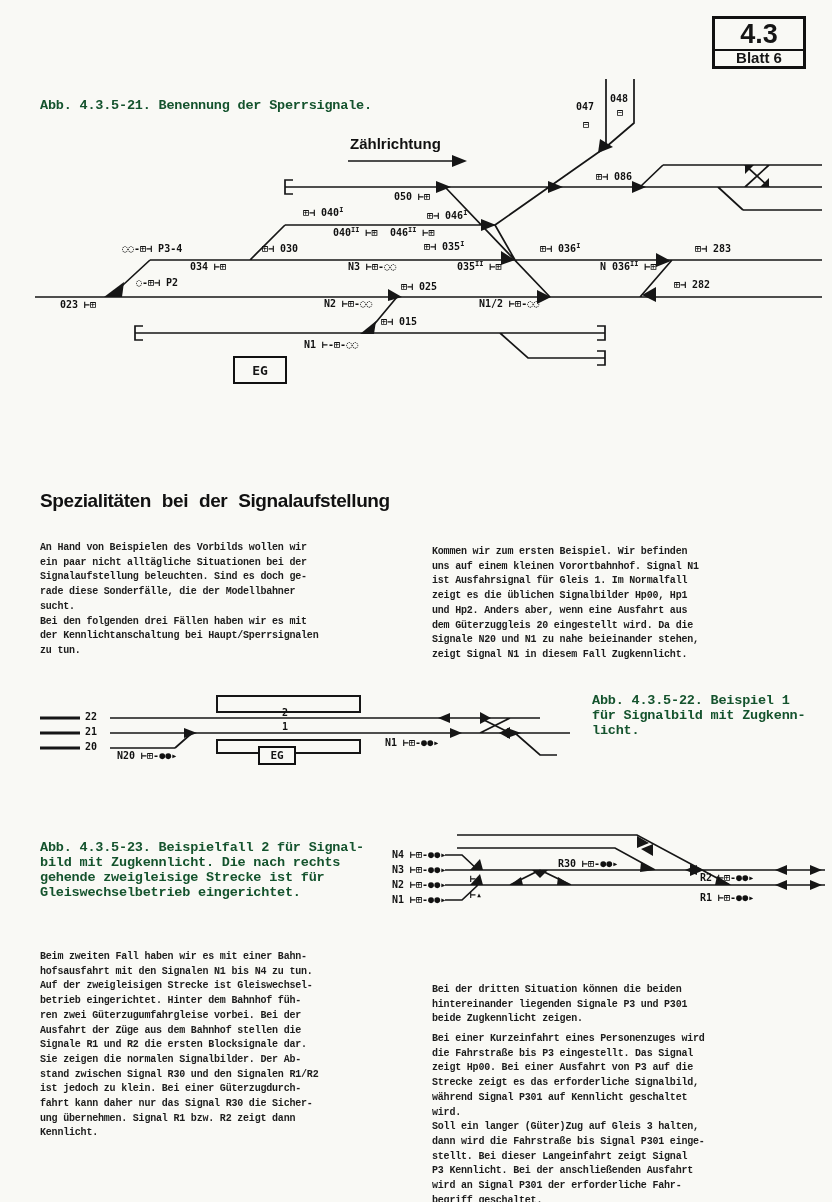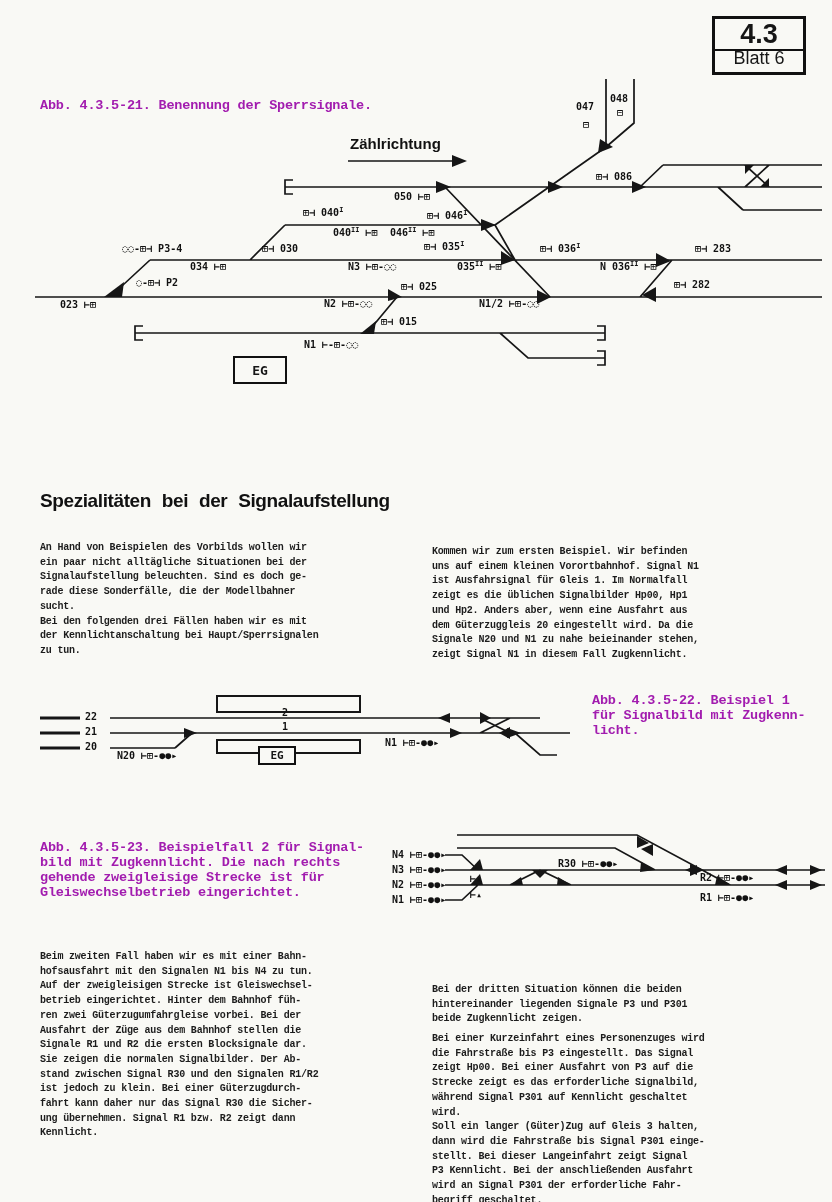--- a/index.html
+++ b/index.html
@@ -6,32 +6,32 @@
   body{
     width:832px;height:1202px;position:relative;overflow:hidden;
     background:#f9f9f5;color:#161616;
     font-family:"Liberation Mono","DejaVu Sans Mono",monospace;
   }
   .abs{position:absolute;}
   .body-text{
     font-size:10px;line-height:14.7px;white-space:pre-line;
     letter-spacing:-0.2px;font-weight:bold;color:#1c1c1c;
   }
-  .caption{font-size:13.5px;line-height:15px;white-space:pre-line;font-weight:bold;color:#a21caf;letter-spacing:-0.2px;}
+  .caption{font-size:13.5px;line-height:15px;white-space:pre-line;font-weight:bold;color:#14532d;letter-spacing:-0.2px;}
   .heading{
     font-family:"Liberation Sans","DejaVu Sans",sans-serif;
     font-weight:bold;font-size:19px;letter-spacing:-0.4px;word-spacing:6px;color:#111;
   }
   .hdrbox{
     position:absolute;left:712px;top:16px;width:88px;
     border:3px solid #111;background:#f9f9f5;
     font-family:"Liberation Sans","DejaVu Sans",sans-serif;text-align:center;
   }
   .hdrbox .sec{font-weight:bold;font-size:27px;line-height:29px;padding:1px 4px 0;}
-  .hdrbox .sheet{border-top:2.5px solid #111;font-weight:normal;font-size:18px;line-height:14px;padding:0 0 7px;}
+  .hdrbox .sheet{border-top:2.5px solid #111;font-weight:bold;font-size:15px;line-height:14px;padding:0 0 1px;}
   .sig{
     position:absolute;white-space:nowrap;line-height:11px;
     font-family:"DejaVu Sans Mono","DejaVu Sans",monospace;
     font-size:10px;font-weight:bold;color:#111;
   }
   .sig sup{font-size:7px;line-height:0;vertical-align:4px;}
   .egbox{
     position:absolute;border:2.5px solid #111;background:#f9f9f5;
     display:flex;align-items:center;justify-content:center;
     font-family:"DejaVu Sans Mono","DejaVu Sans",monospace;font-weight:bold;

